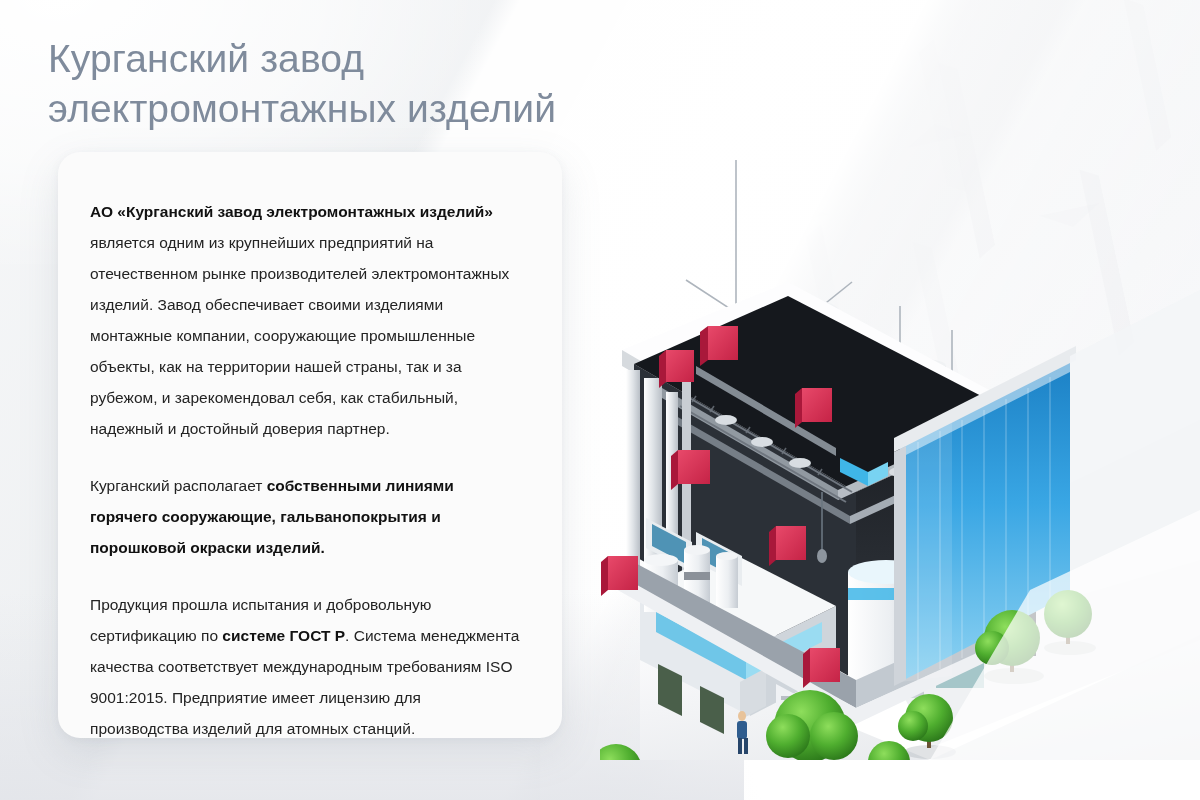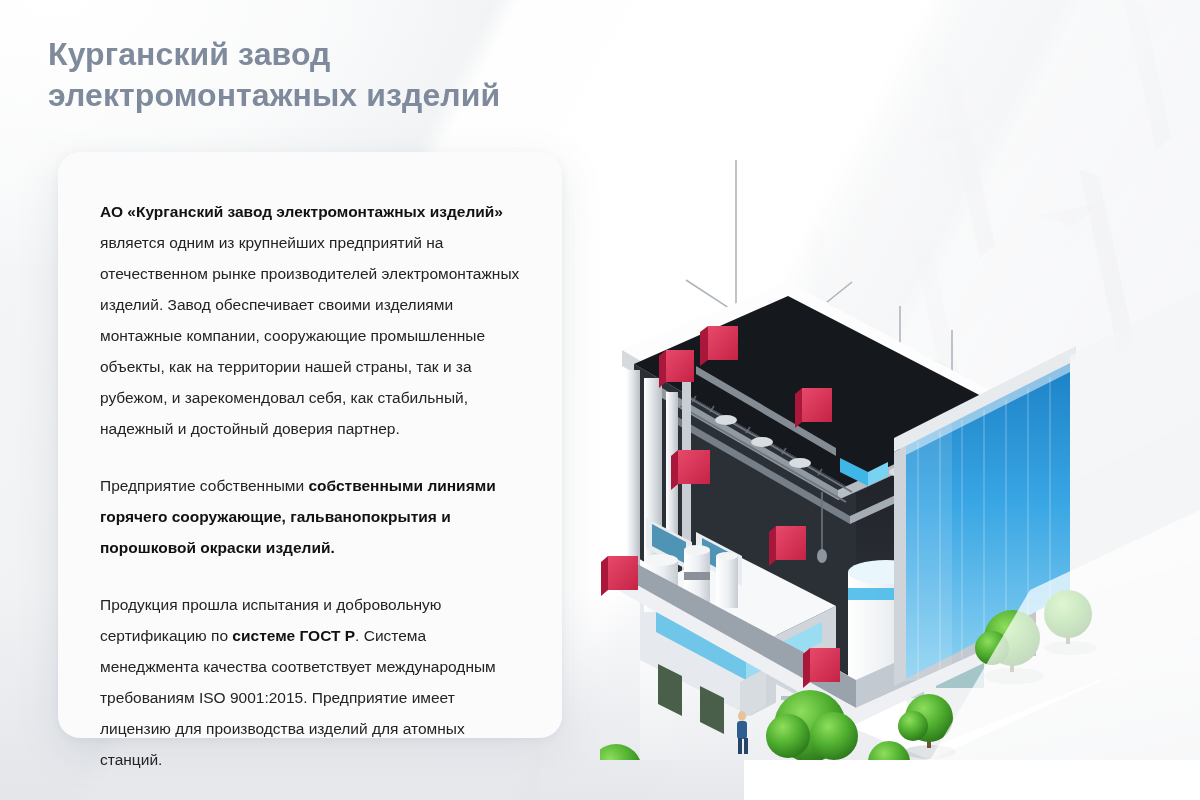--- a/index.html
+++ b/index.html
@@ -34,27 +34,27 @@
     clip-path:polygon(50% 0%,100% 25%,100% 75%,50% 100%,0% 75%,0% 25%);
     background:transparent;}
   .hex-mark.h1{left:660px;top:10px;width:320px;height:360px;transform:rotate(-12deg);}
   .hex-mark.h2{left:820px;top:120px;width:300px;height:340px;transform:rotate(-12deg);opacity:.42;}
   .hex-mark.h3{left:700px;top:200px;width:250px;height:290px;transform:rotate(-12deg);opacity:.34;}
   .hex-mark.h4{left:930px;top:-40px;width:230px;height:270px;transform:rotate(-12deg);opacity:.30;}
 
   
   .header{position:absolute;left:48px;top:34px;display:flex;align-items:center;gap:22px;z-index:6;}
   .logo{width:62px;height:72px;flex:none;}
-  .title{font-size:32px;line-height:1.28;font-weight:bold;color:#7f8b9c;letter-spacing:.1px;white-space:pre-line;}
+  .title{font-size:39px;line-height:1.28;font-weight:normal;color:#7f8b9c;letter-spacing:.1px;white-space:pre-line;}
 
   
   .card{position:absolute;left:58px;top:152px;width:504px;height:586px;
     background:#fbfbfb;border-radius:22px;
     box-shadow:0 14px 40px rgba(120,128,140,.16),0 2px 8px rgba(120,128,140,.08);
-    z-index:7;box-sizing:border-box;padding:44px 40px 40px 42px;}
+    z-index:7;box-sizing:border-box;padding:44px 40px 40px 32px;}
   .card p{margin:0 0 26px 0;font-size:15.5px;line-height:31px;color:#232323;}
   .card p:last-child{margin-bottom:4px;}
   .card b{font-weight:bold;color:#111;}
 
   
   .illus{position:absolute;left:600px;top:120px;width:600px;height:640px;z-index:5;}
   .illus svg{display:block;width:100%;height:100%;}
 </style>
 </head>
 <body>
@@ -354,17 +354,17 @@
     </svg>
   </div>
 
   <div class="header">
     <div class="title">Курганский завод
 электромонтажных изделий</div>
   </div>
 
   <div class="card">
     <p><b>АО «Курганский завод электромонтажных изделий» </b><span>является одним из крупнейших предприятий на отечественном рынке производителей электромонтажных изделий. Завод обеспечивает своими изделиями монтажные компании, сооружающие промышленные объекты, как на территории нашей страны, так и за рубежом, и зарекомендовал себя, как стабильный, надежный и достойный доверия партнер.</span></p>
-    <p><span>Предприятие собственными </span><b>собственными линиями горячего сооружающие, гальванопокрытия и порошковой окраски изделий.</b></p>
+    <p><span>Курганский располагает </span><b>собственными линиями горячего сооружающие, гальванопокрытия и порошковой окраски изделий.</b></p>
     <p><span>Продукция прошла испытания и добровольную сертификацию по </span><b>системе ГОСТ Р</b><span>. Система менеджмента качества соответствует международным требованиям ISO 9001:2015. Предприятие имеет лицензию для производства изделий для атомных станций.</span></p>
   </div>
 
 </div>
 
 </body></html>

